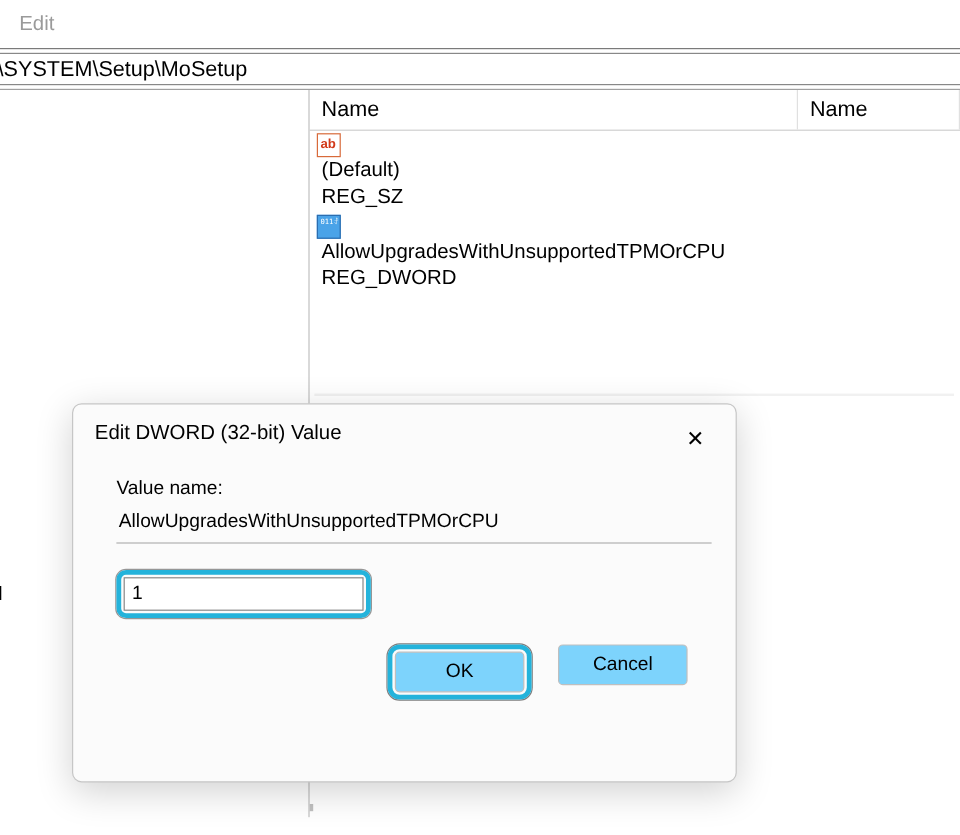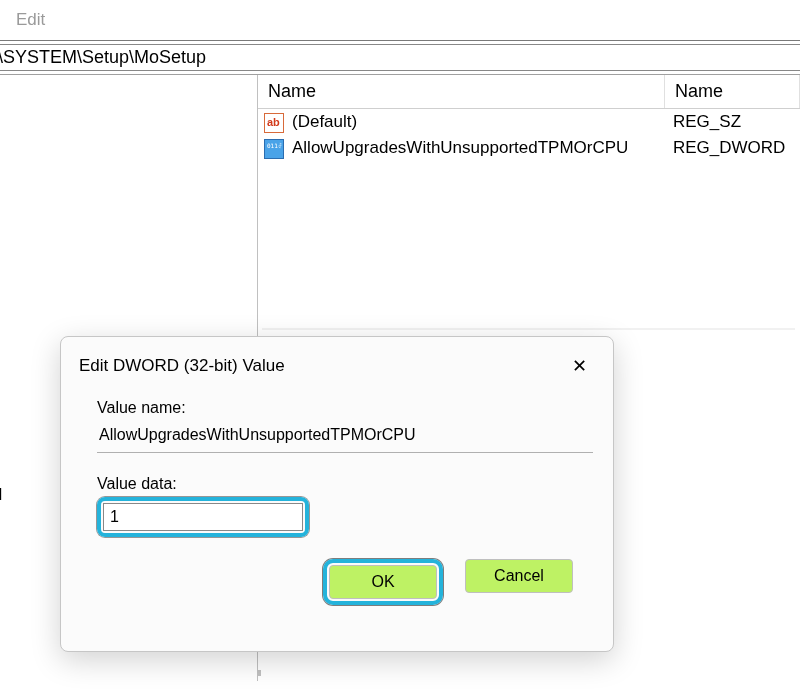--- a/index.html
+++ b/index.html
@@ -62,22 +62,23 @@
     .list-header-cell {
       padding: 6px 10px 6px 10px;
       font-size: 18px;
       color: #000;
       border-right: 1px solid #e0e0e0;
     }
     .col-name { width: 407px; }
     .col-type { flex: 1; }
     .list-row {
       display: flex;
-      align-items: flex-end;
+      align-items: flex-start;
       padding: 2px 0 2px 6px;
+      flex-direction: column;
     }
     .reg-icon {
       width: 20px;
       height: 20px;
       margin-right: 4px;
       flex-shrink: 0;
     }
     .reg-icon-sz {
       background: #fff;
       border: 1px solid #d86a3a;
@@ -122,21 +123,21 @@
       width: 554px;
       height: 316px;
       background: #fbfbfb;
       border: 1px solid #c6c6c6;
       border-radius: 8px;
       box-shadow: 0 8px 30px rgba(0,0,0,0.18);
       padding: 0;
     }
     .dialog-titlebar {
       display: flex;
-      align-items: center;
+      align-items: flex-start;
       justify-content: space-between;
       padding: 14px 18px 0 18px;
     }
     .dialog-title {
       font-size: 17px;
       color: #000;
     }
     .dialog-close {
       font-size: 18px;
       cursor: pointer;
@@ -207,21 +208,21 @@
     }
     .dialog-buttons {
       display: flex;
       justify-content: flex-end;
       gap: 22px;
       padding: 22px 20px 0 0;
     }
     .dlg-btn {
       width: 108px;
       height: 34px;
-      background: #bef264;
+      background: #7dd3fc;
       border: 1px solid #bfbfbf;
       border-radius: 4px;
       font-size: 16px;
       cursor: pointer;
     }
     .ok-highlight {
       border: 4px solid #24b3db;
       border-radius: 10px;
       padding: 2px;
       box-shadow: 0 0 0 1px rgba(0,0,0,0.5);
@@ -290,21 +291,20 @@
   <div class="dialog-titlebar">
     <div class="dialog-title">Edit DWORD (32-bit) Value</div>
     <div class="dialog-close">✕</div>
   </div>
   <div class="dialog-body">
     <div class="field-label">Value name:</div>
     <div class="value-name-display">AllowUpgradesWithUnsupportedTPMOrCPU</div>
 
     <div class="row-flex">
       <div class="value-data-col">
-        <div class="field-label">Value data:</div>
         <span class="highlight-ring">
           <input class="value-data-input" value="1" style="">
         </span>
       </div>
     </div>
 
     <div class="dialog-buttons">
       <span class="ok-highlight">
         <button class="dlg-btn">OK</button>
       </span>

